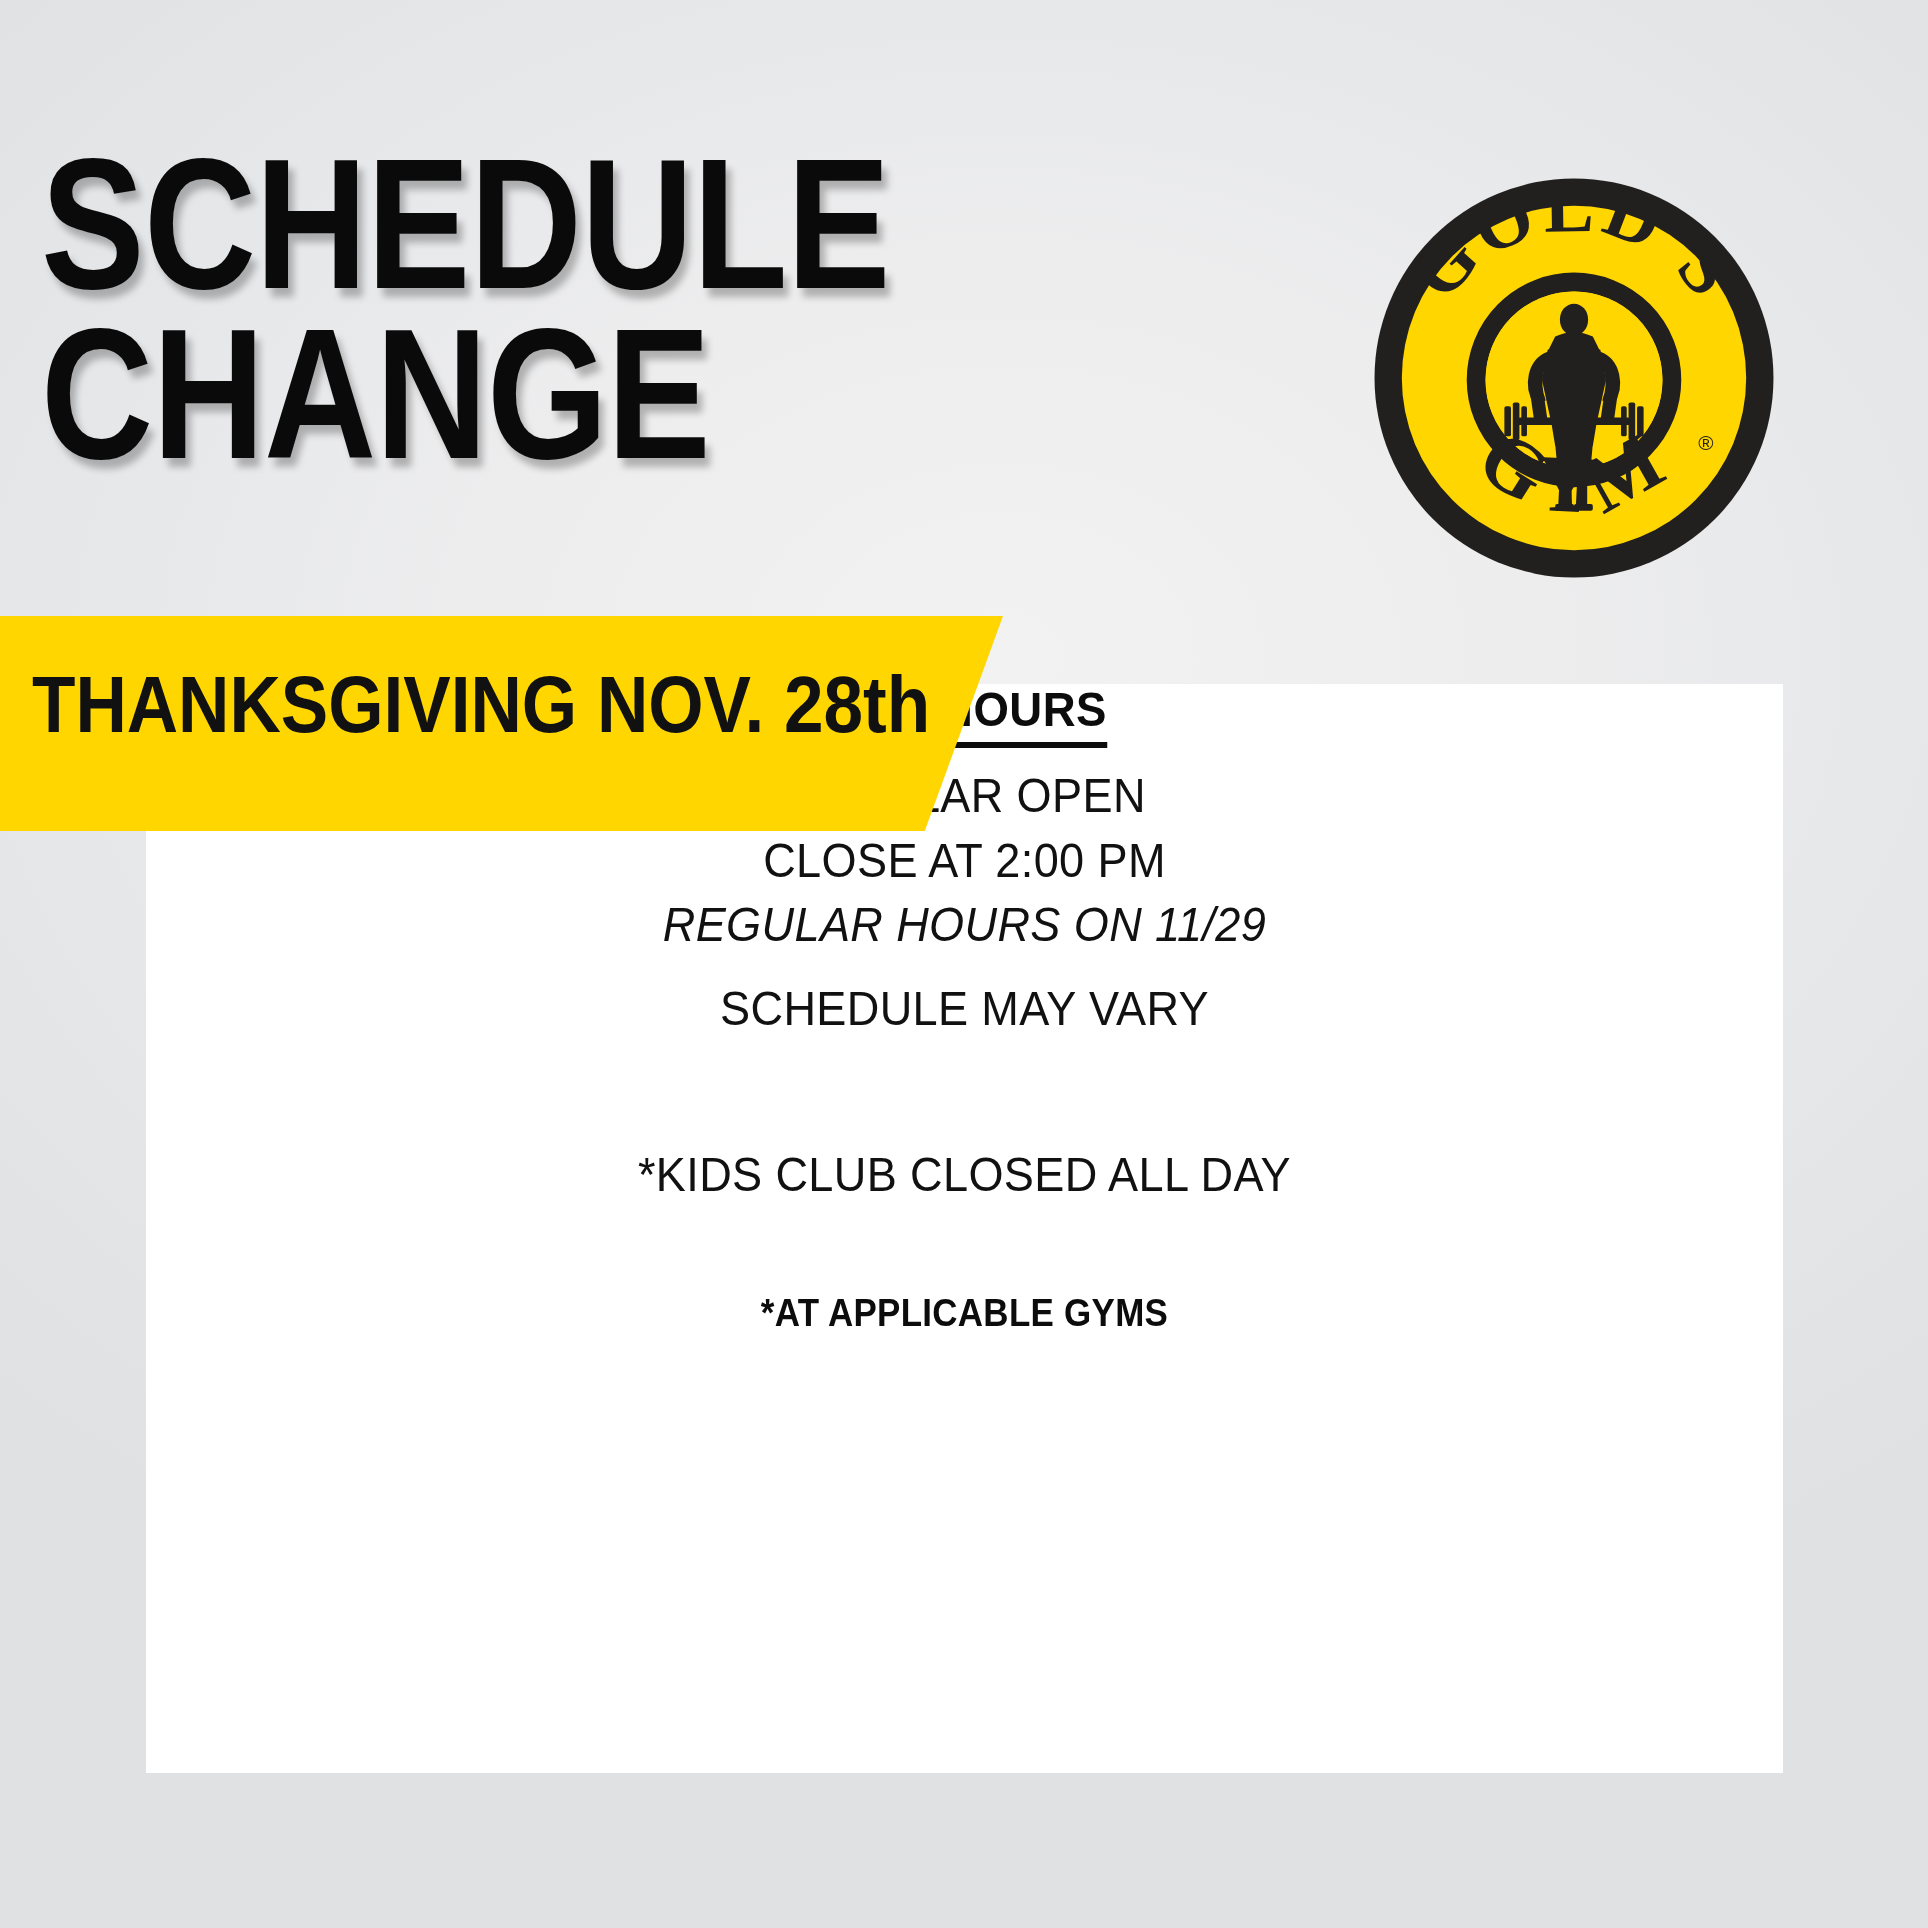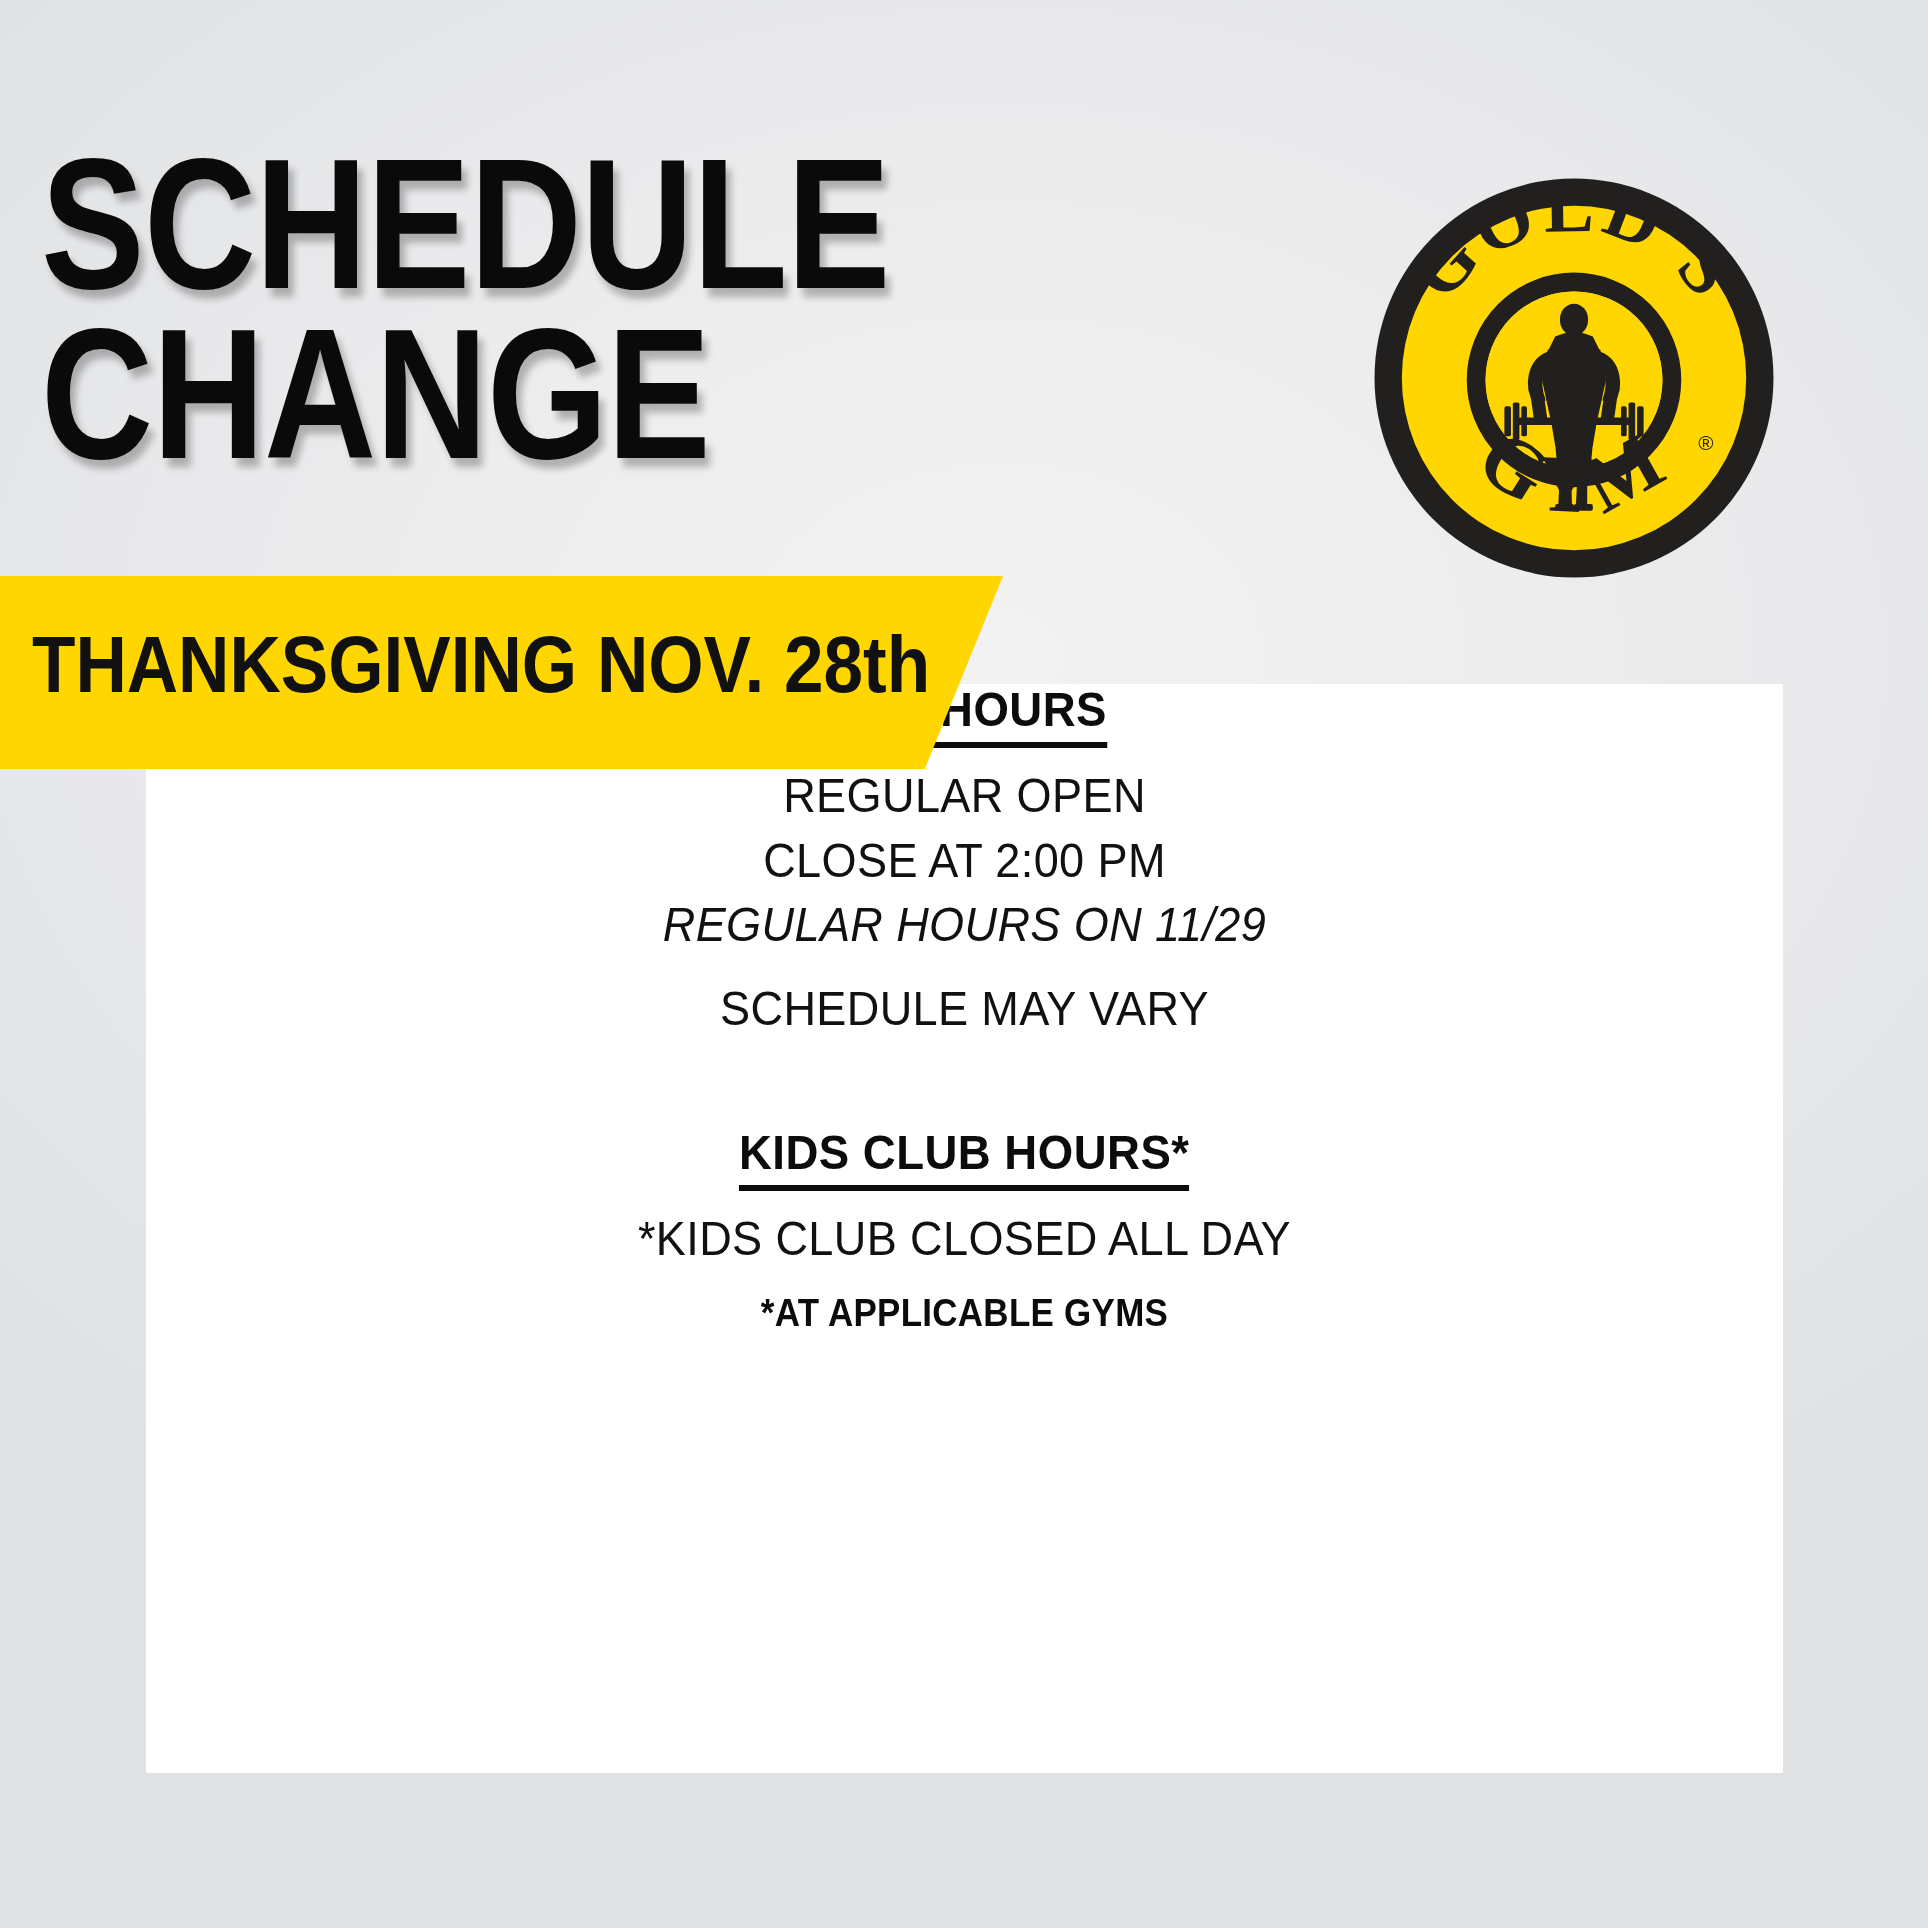--- a/index.html
+++ b/index.html
@@ -41,23 +41,23 @@
     white-space: nowrap;
     user-select: none;
   }
   .headline .l1 { display: block; }
   .headline .l2 { display: block; }
 
   
   .banner {
     position: absolute;
     left: 0;
-    top: 576px;
+    top: 616px;
     width: 1003px;
-    height: 193px;
+    height: 215px;
     background: #ffd600;
     clip-path: polygon(0 0, 100% 0, 92.2% 100%, 0 100%);
     z-index: 6;
   }
   .banner-label {
     position: absolute;
     left: 32px;
     top: 49px;
     font-family: "Liberation Sans Narrow", "Liberation Sans", sans-serif;
     font-weight: bold;
@@ -224,21 +224,20 @@
         <div class="sec-line">CLOSE AT 2:00 PM</div>
         <div class="sec-line italic">REGULAR HOURS ON 11/29</div>
       </div>
 
       <div class="block blk-ggx">
         <div class="gap-sm"></div>
         <div class="sec-line">SCHEDULE MAY VARY</div>
       </div>
 
       <div class="block blk-kids">
-        <div><span class="sec-head">KIDS CLUB HOURS*</span></div>
         <div class="gap-sm"></div>
         <div class="sec-line">*KIDS CLUB CLOSED ALL DAY</div>
       </div>
 
       <div class="block blk-foot">
         <div class="footnote">*AT APPLICABLE GYMS</div>
       </div>
 
     </div>
   </div>

